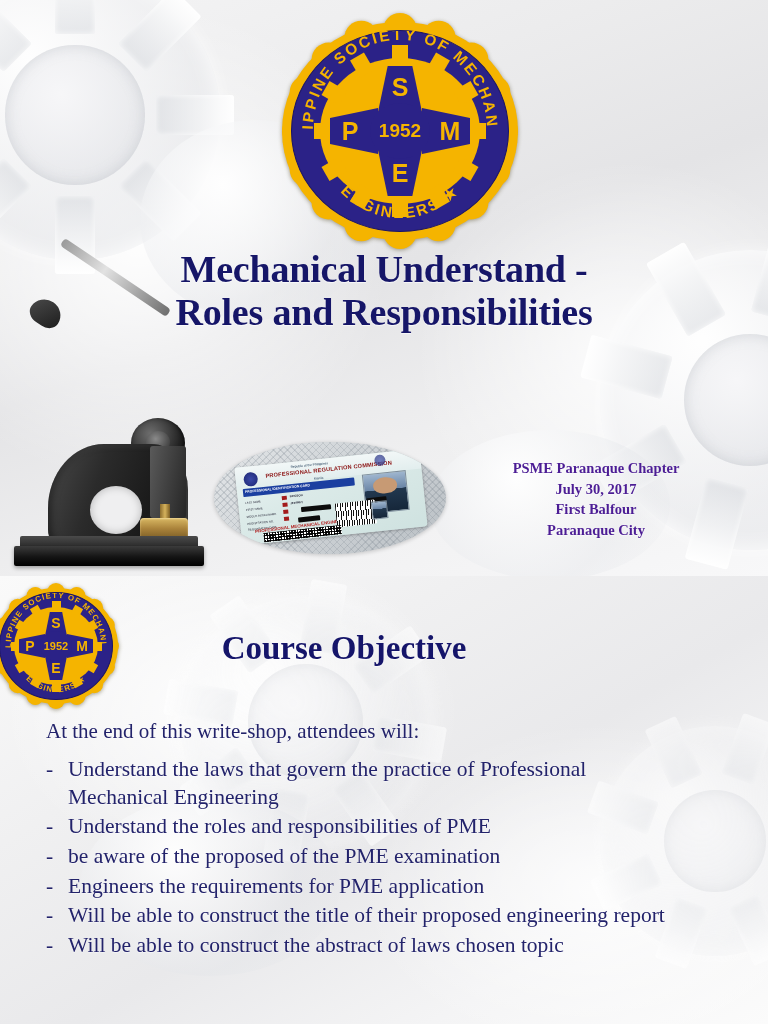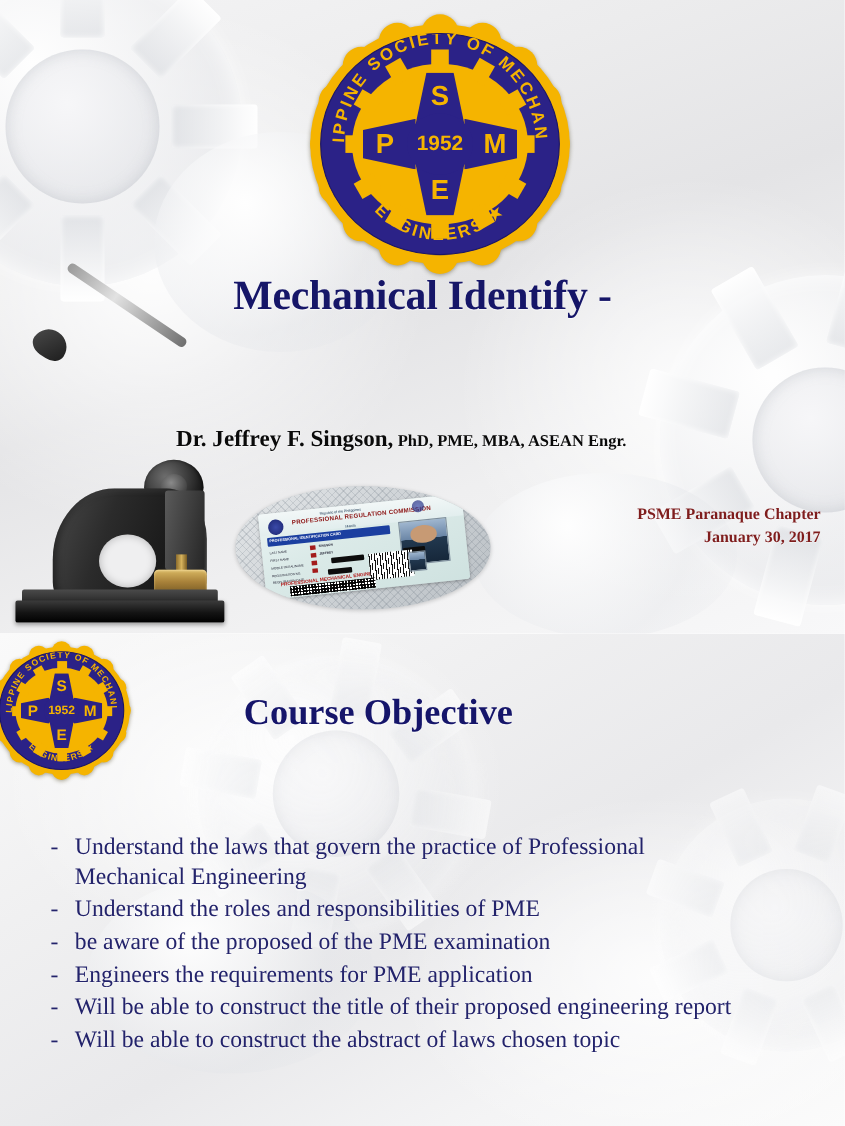--- a/index.html
+++ b/index.html
@@ -126,21 +126,21 @@
 
   
   .deck-title { position:absolute; left:0; width:768px; text-align:center;
     color:#161668; font-weight:bold; font-size:38px; line-height:1.12;
     letter-spacing:-0.2px; text-shadow:0 1px 1px rgba(255,255,255,.7); }
   .byline { position:absolute; color:#0a0a0a; font-weight:bold; white-space:nowrap;
     text-shadow:0 1px 1px rgba(255,255,255,.6); }
   .byline .nm { font-size:21px; }
   .byline .cred { font-size:15px; }
 
-  .event { position:absolute; text-align:right; color:#7f1d1d; font-weight:bold;
+  .event { position:absolute; text-align:center; color:#4c1d95; font-weight:bold;
     font-size:14.5px; line-height:1.42; text-shadow:0 1px 1px rgba(255,255,255,.6); }
 
   .obj-title { position:absolute; width:688px; left:0; text-align:center;
     color:#15156a; font-weight:bold; font-size:33px;
     text-shadow:0 1px 1px rgba(255,255,255,.7); }
 
   .intro { position:absolute; color:#23236b; font-size:21px;
     text-shadow:0 1px 1px rgba(255,255,255,.55); }
 
   .bullets { position:absolute; color:#23236b; font-size:21.5px; line-height:1.285;
@@ -243,42 +243,39 @@
         <div class="spoke-l" style="left:116px; top:58px; width:28px; height:30px; font-size:25px;">M</div>
         <div class="spoke-l" style="left:66px; top:100px; width:28px; height:30px; font-size:25px;">E</div>
 
         <div class="center-c" style="left:50px; top:45px; width:60px; height:56px;">
           <span class="year" style="font-size:19px;">1952</span>
         </div>
       </div>
     </div>
 
     <h1 class="deck-title" style="top:248px;">
-      <span>Mechanical Identify -</span><br>
+      <span>Mechanical Understand -</span><br>
+      <span>Roles and Responsibilities</span>
     </h1>
 
     <div class="press" style="left:8px; top:296px; width:200px; height:272px;">
       <div class="handle" style="left:30px; top:12px; width:128px; height:9px; transform:rotate(34deg);"></div>
       <div class="knob" style="left:22px; top:4px; width:32px; height:26px; transform:rotate(34deg);"></div>
       <div class="pivot" style="left:123px; top:122px; width:54px; height:50px;"></div>
       <div class="pivot-in" style="left:138px; top:135px; width:24px; height:22px;"></div>
       <div class="body" style="left:40px; top:148px; width:140px; height:104px;"></div>
       <div class="throat" style="left:82px; top:190px; width:52px; height:48px;"></div>
       <div class="post" style="left:142px; top:150px; width:36px; height:72px;"></div>
       <div class="brass-stem" style="left:152px; top:208px; width:10px; height:18px;"></div>
       <div class="brass" style="left:132px; top:222px; width:48px; height:24px;
                   border-radius:4px 4px 6px 6px;"></div>
       <div class="base-top" style="left:12px; top:240px; width:178px; height:14px;"></div>
       <div class="base" style="left:6px; top:250px; width:190px; height:20px;"></div>
     </div>
 
-    <div class="byline" style="left:160px; top:386px;">
-      <span class="nm">Dr. Jeffrey F. Singson,</span>
-      <span class="cred">PhD, PME, MBA, ASEAN Engr.</span>
-    </div>
 
     <div class="idcard" style="left:214px; top:442px; width:232px; height:112px;">
       <div class="mesh"></div>
       <div class="card" style="left:24px; top:16px; width:186px; height:78px;">
         <div class="hdr"></div>
         <div class="rep" style="left:56px; top:3px;">Republic of the Philippines</div>
         <div class="prc" style="left:30px; top:8px;">PROFESSIONAL REGULATION COMMISSION</div>
         <div class="rep" style="left:78px; top:17px;">Manila</div>
         <div class="seal" style="left:8px; top:6px; width:14px; height:14px;"></div>
         <div class="seal" style="left:140px; top:2px; width:11px; height:11px; opacity:.7;"></div>
@@ -310,21 +307,23 @@
 
         <div class="pme" style="left:14px; top:62px; transform:rotate(-1deg);">PROFESSIONAL MECHANICAL ENGINEER</div>
         <div class="barcode" style="left:96px; top:46px; width:40px; height:24px;"></div>
         <div class="qr" style="left:22px; top:68px; width:78px; height:9px;"></div>
         <div class="photo" style="left:132px; top:48px; width:16px; height:18px;"></div>
       </div>
     </div>
 
     <div class="event" style="right:22px; top:458px; width:300px;">
       <div>PSME Paranaque Chapter</div>
-      <div>January 30, 2017</div>
+      <div>July 30, 2017</div>
+      <div>First Balfour</div>
+      <div>Paranaque City</div>
     </div>
   </section>
 
   <section class="slide" id="slide-objective">
     <div class="slide-bg" style="background:
            radial-gradient(ellipse 50% 60% at 30% 30%, rgba(255,255,255,.95) 0%, rgba(255,255,255,0) 60%),
            radial-gradient(ellipse 50% 60% at 78% 70%, rgba(255,255,255,.8) 0%, rgba(255,255,255,0) 62%),
            linear-gradient(150deg,#fafafa 0%,#f0f0f1 30%,#e9e9eb 55%,#f4f4f5 78%,#fbfbfb 100%);"></div>
 
     <div class="gear" style="left:180px; top:20px; width:250px; height:250px; opacity:.55;">
@@ -413,20 +412,21 @@
         <div class="spoke-l" style="left:34px; top:52px; width:16px; height:18px; font-size:14px;">E</div>
 
         <div class="center-c" style="left:26px; top:24px; width:32px; height:30px;">
           <span class="year" style="font-size:11px;">1952</span>
         </div>
       </div>
     </div>
 
     <h2 class="obj-title" style="top:54px;">Course Objective</h2>
 
+    <p class="intro" style="left:46px; top:143px;">At the end of this write-shop, attendees will:</p>
 
     <div class="bullets" style="left:46px; top:180px; width:640px;">
       <div class="bullet">
         <span class="dash">-</span>
         <span class="btxt">Understand the laws that govern the practice of Professional Mechanical Engineering</span>
       </div>
       <div class="bullet">
         <span class="dash">-</span>
         <span class="btxt">Understand the roles and responsibilities of PME</span>
       </div>

